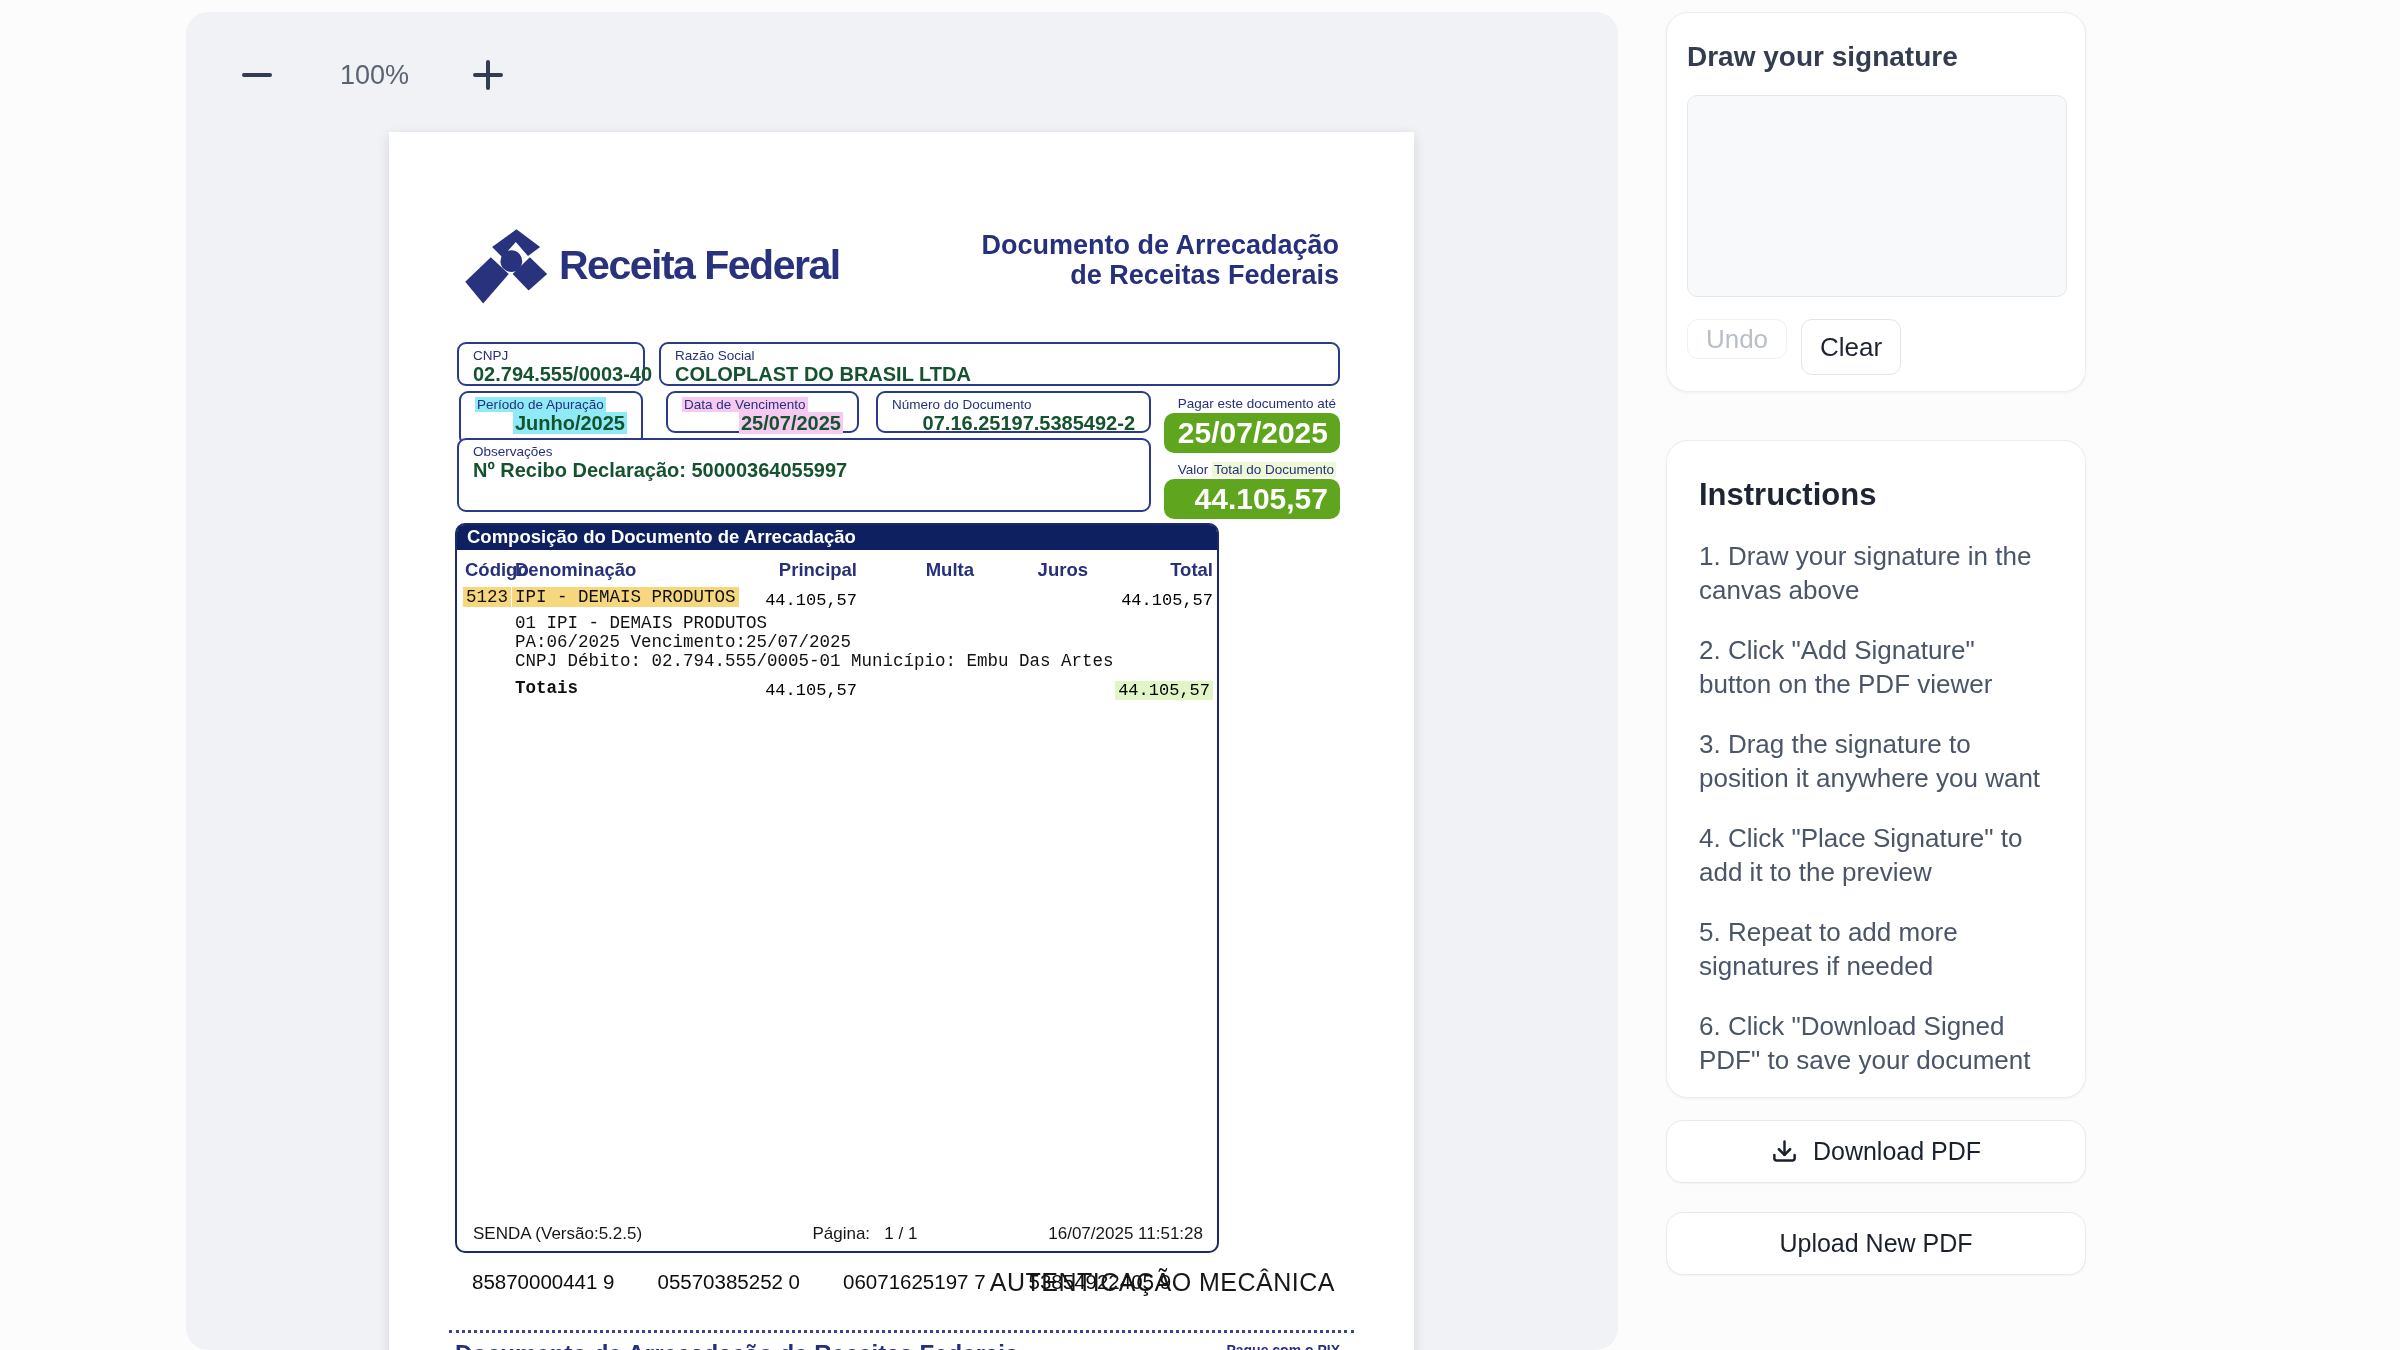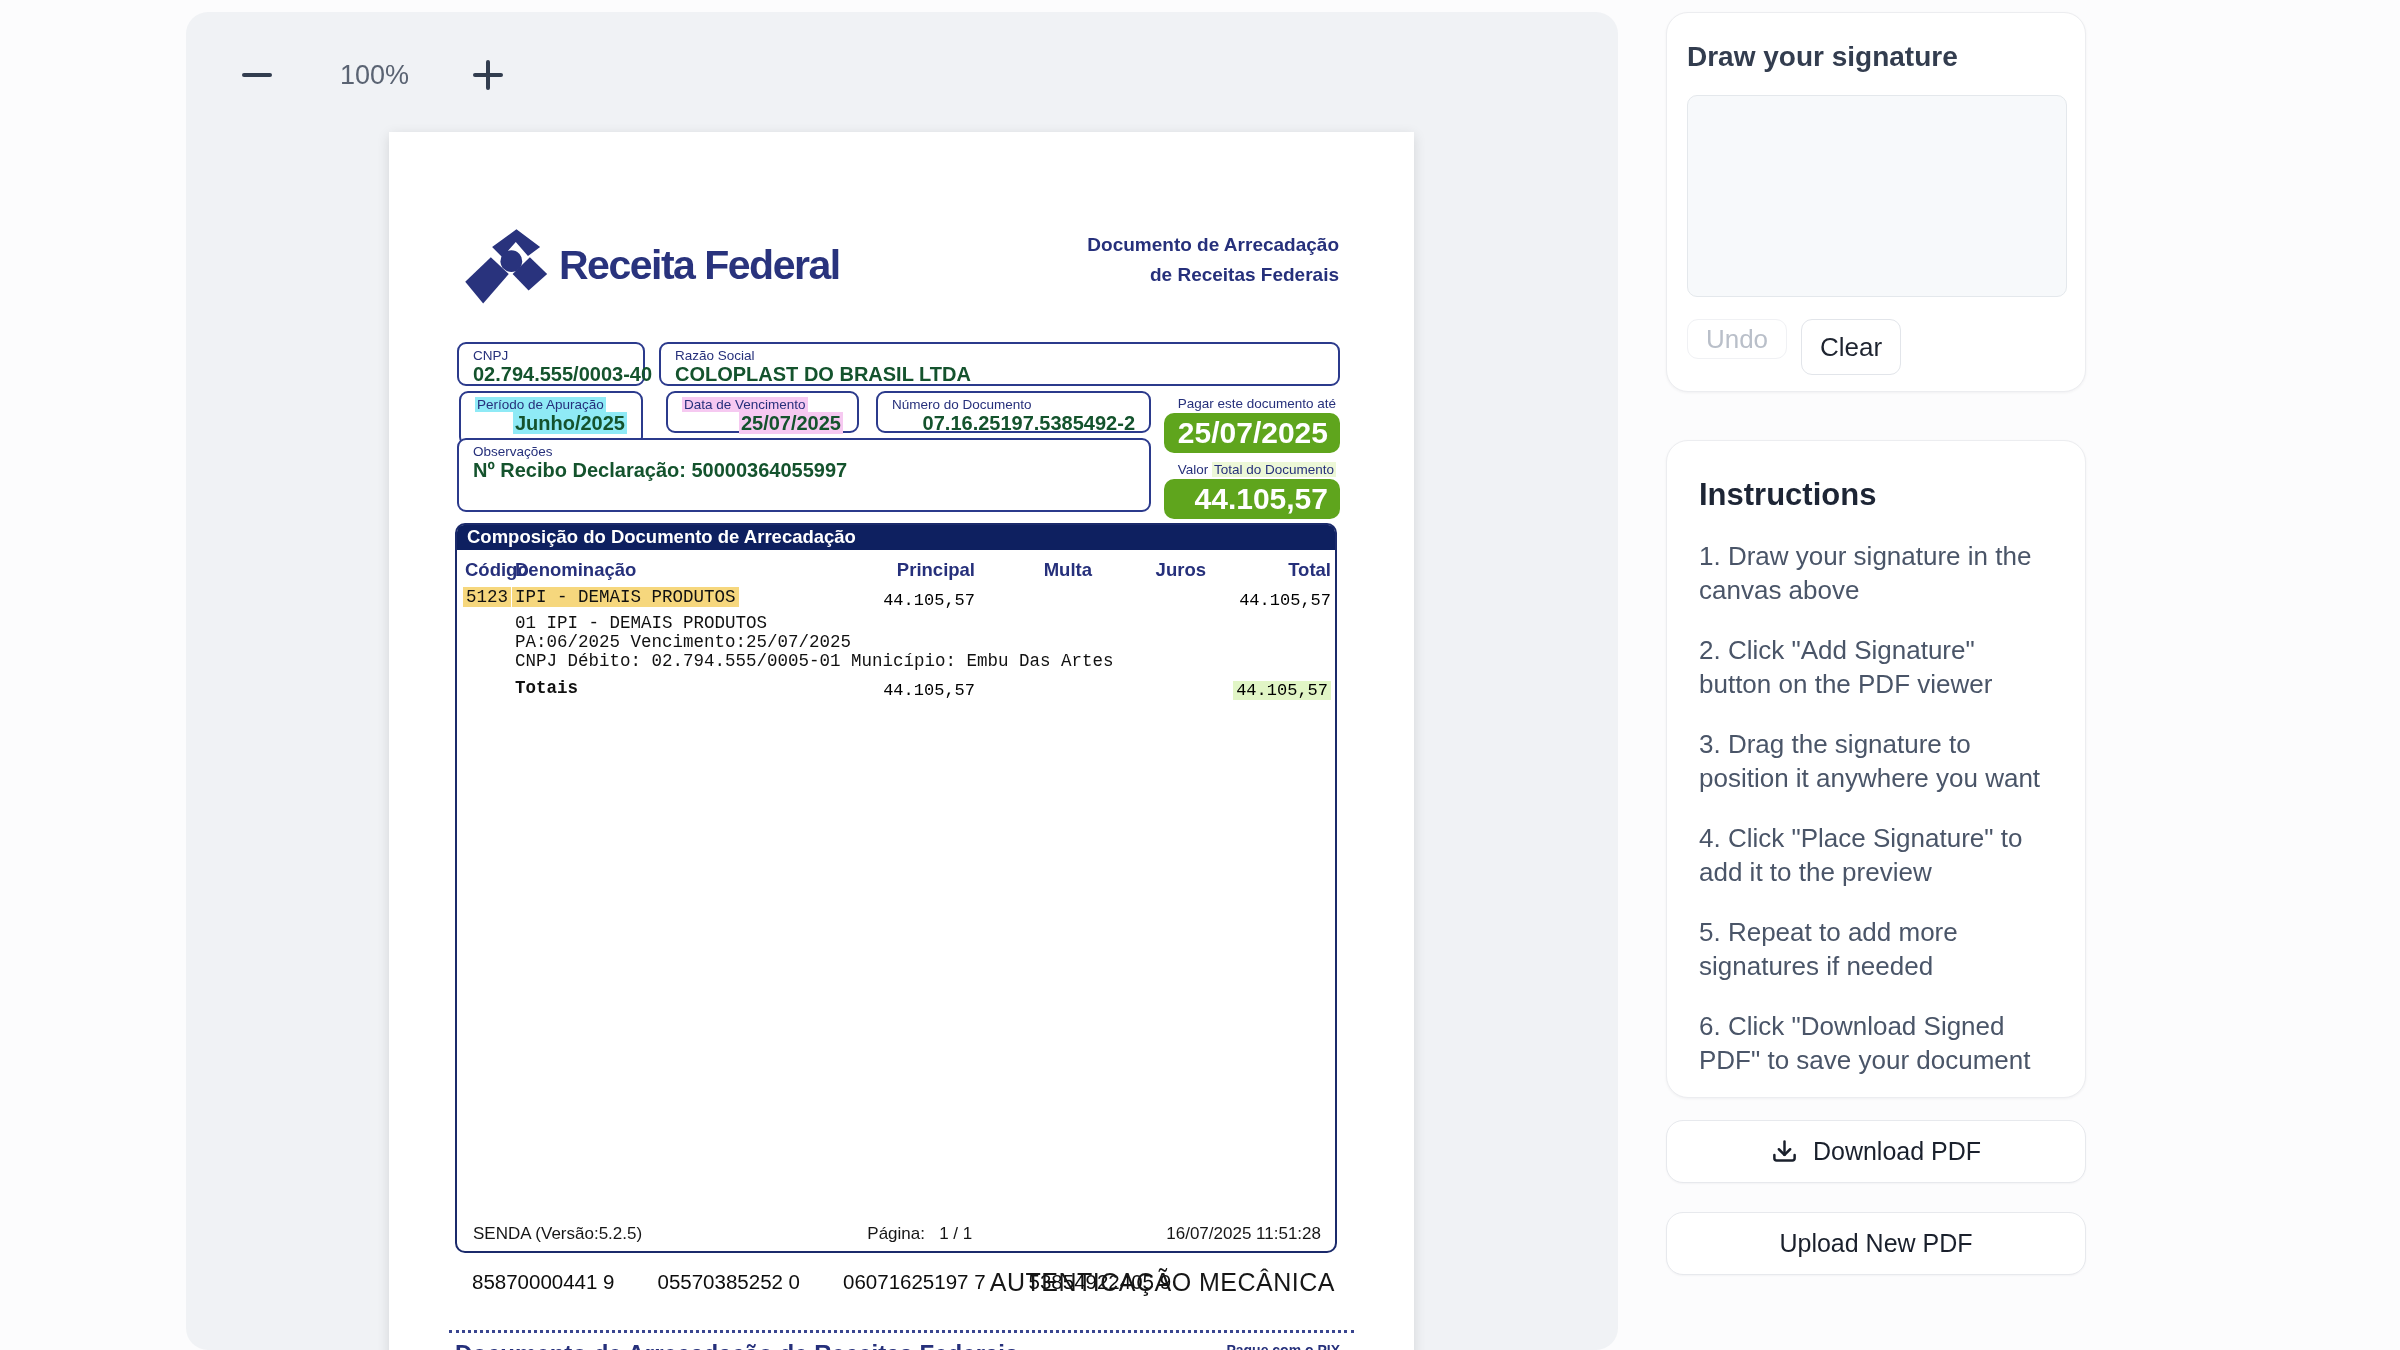--- a/index.html
+++ b/index.html
@@ -19,39 +19,39 @@
   .plus-glyph::after  { content:""; position:absolute; left:13px; top:0; width:4px; height:30px; background:#323d4f; border-radius:2px; }
   .zoom-level { color:#5a6372; font-size:27px; margin:0 46px 0 50px; }
 
   
   .page { position:absolute; left:203px; top:120px; width:1025px; height:1600px;
           background:#fff; box-shadow:0 3px 12px rgba(0,0,0,.12); }
   .doc { position:absolute; inset:0; color:#26307b; }
 
   .logo-wrap { position:absolute; left:66px; top:90px; display:flex; align-items:center; }
   .logo-text { font-size:41px; font-weight:bold; color:#29337d; letter-spacing:-1.5px; margin-left:8px; }
-  .doc-title { position:absolute; right:75px; top:98px; text-align:right; font-size:19px;
+  .doc-title { position:absolute; right:75px; top:98px; text-align:right; font-size:27px;
                font-weight:bold; color:#26307b; line-height:30px; }
 
   .field { position:absolute; background:#fff; border:2px solid #2b3a8c; border-radius:9px; padding:4px 14px; }
   .field .lbl { font-size:13.5px; color:#26307b; line-height:15px; white-space:nowrap; }
   .field .val { font-size:20px; font-weight:bold; color:#14532d; line-height:23px; white-space:nowrap; }
   .val-right { text-align:right; }
 
   .hl-cyan { background:#8feaf6; padding:0 2px; }
   .hl-pink { background:#f6c9f1; padding:0 2px; }
   .hl-yellow { background:#f6d77d; padding:0 3px; }
   .hl-palegreen { background:#e1f5c6; padding:0 3px; }
   .hl-limelabel { background:#edf8d7; padding:0 2px; }
 
   .green-label { position:absolute; font-size:13.5px; color:#26307b; text-align:right; white-space:nowrap; }
   .green-box { position:absolute; background:#5fa51d; border-radius:10px; color:#fff;
                font-weight:bold; font-size:30px; text-align:right; padding:3px 12px 0 0; }
 
-  .doc-table { position:absolute; left:66px; top:391px; width:882px; height:730px;
+  .doc-table { position:absolute; left:66px; top:391px; width:764px; height:730px;
                border:2px solid #1b2a6b; border-radius:10px; }
   .table-bar { height:25px; background:#0e2060; border-radius:7px 7px 0 0; color:#fff;
                font-size:18.5px; font-weight:bold; padding:1px 0 0 10px; }
   .th { position:absolute; font-size:18.5px; font-weight:bold; color:#26307b; white-space:nowrap; }
   .num { font-family:"Liberation Mono", monospace; font-size:17px; color:#000; white-space:nowrap; }
   .mono-line { position:absolute; font-family:"Liberation Mono", monospace; font-size:17.5px; color:#111; white-space:nowrap; }
   .cell-r { text-align:right; width:130px; }
 
   .tbl-footer { position:absolute; left:16px; right:14px; bottom:7px; display:flex;
                 font-size:17px; color:#161616; }

